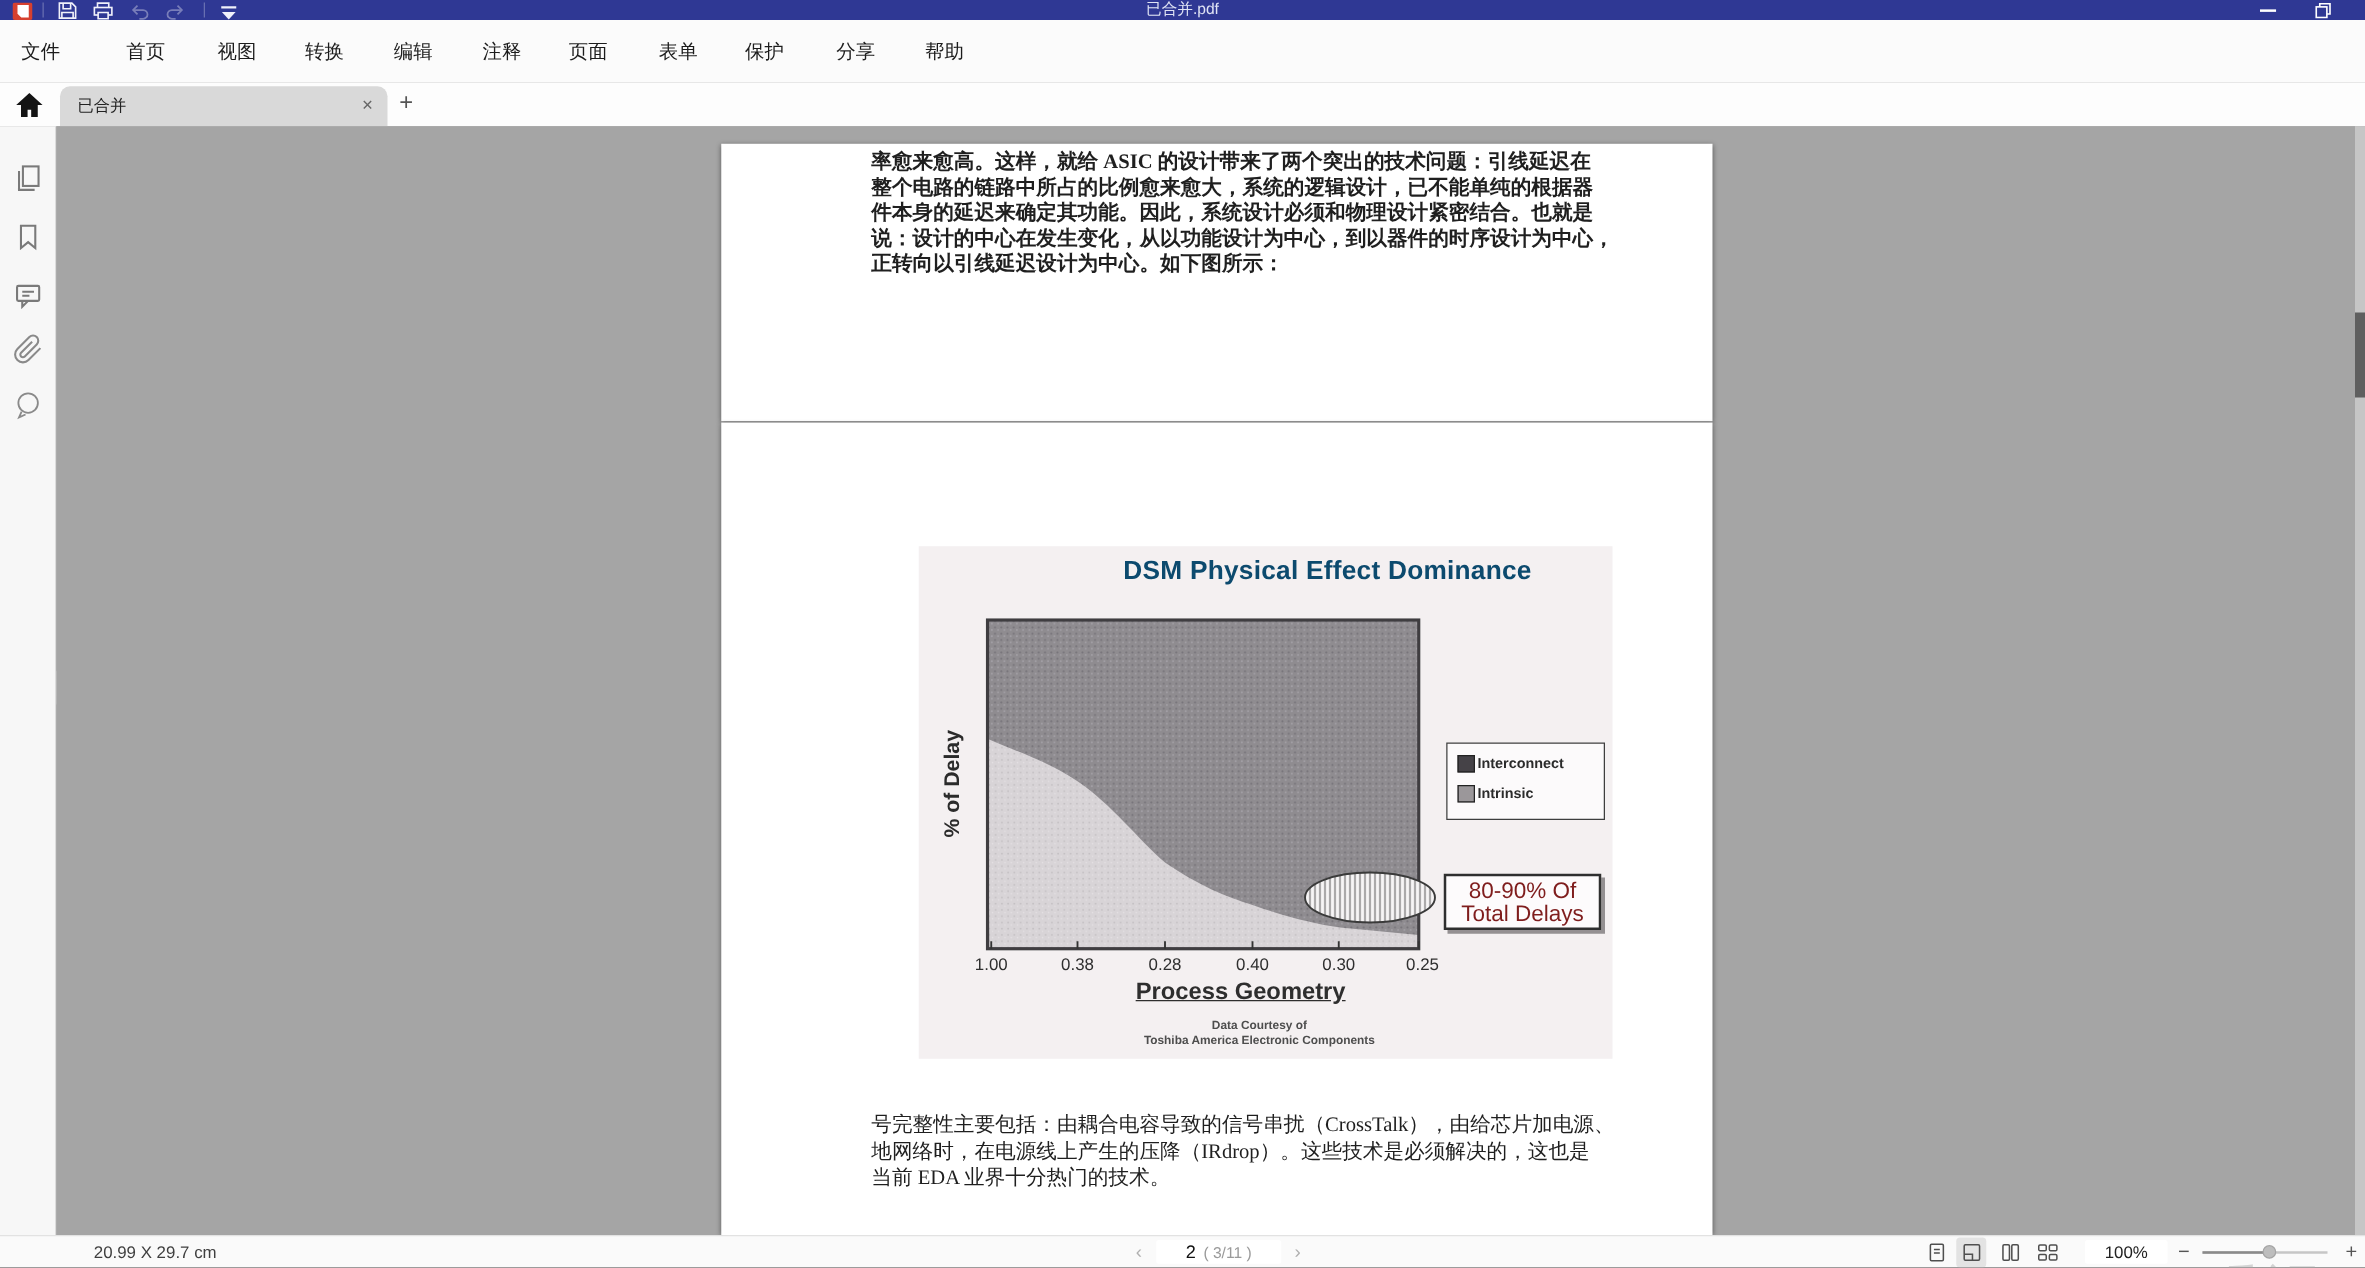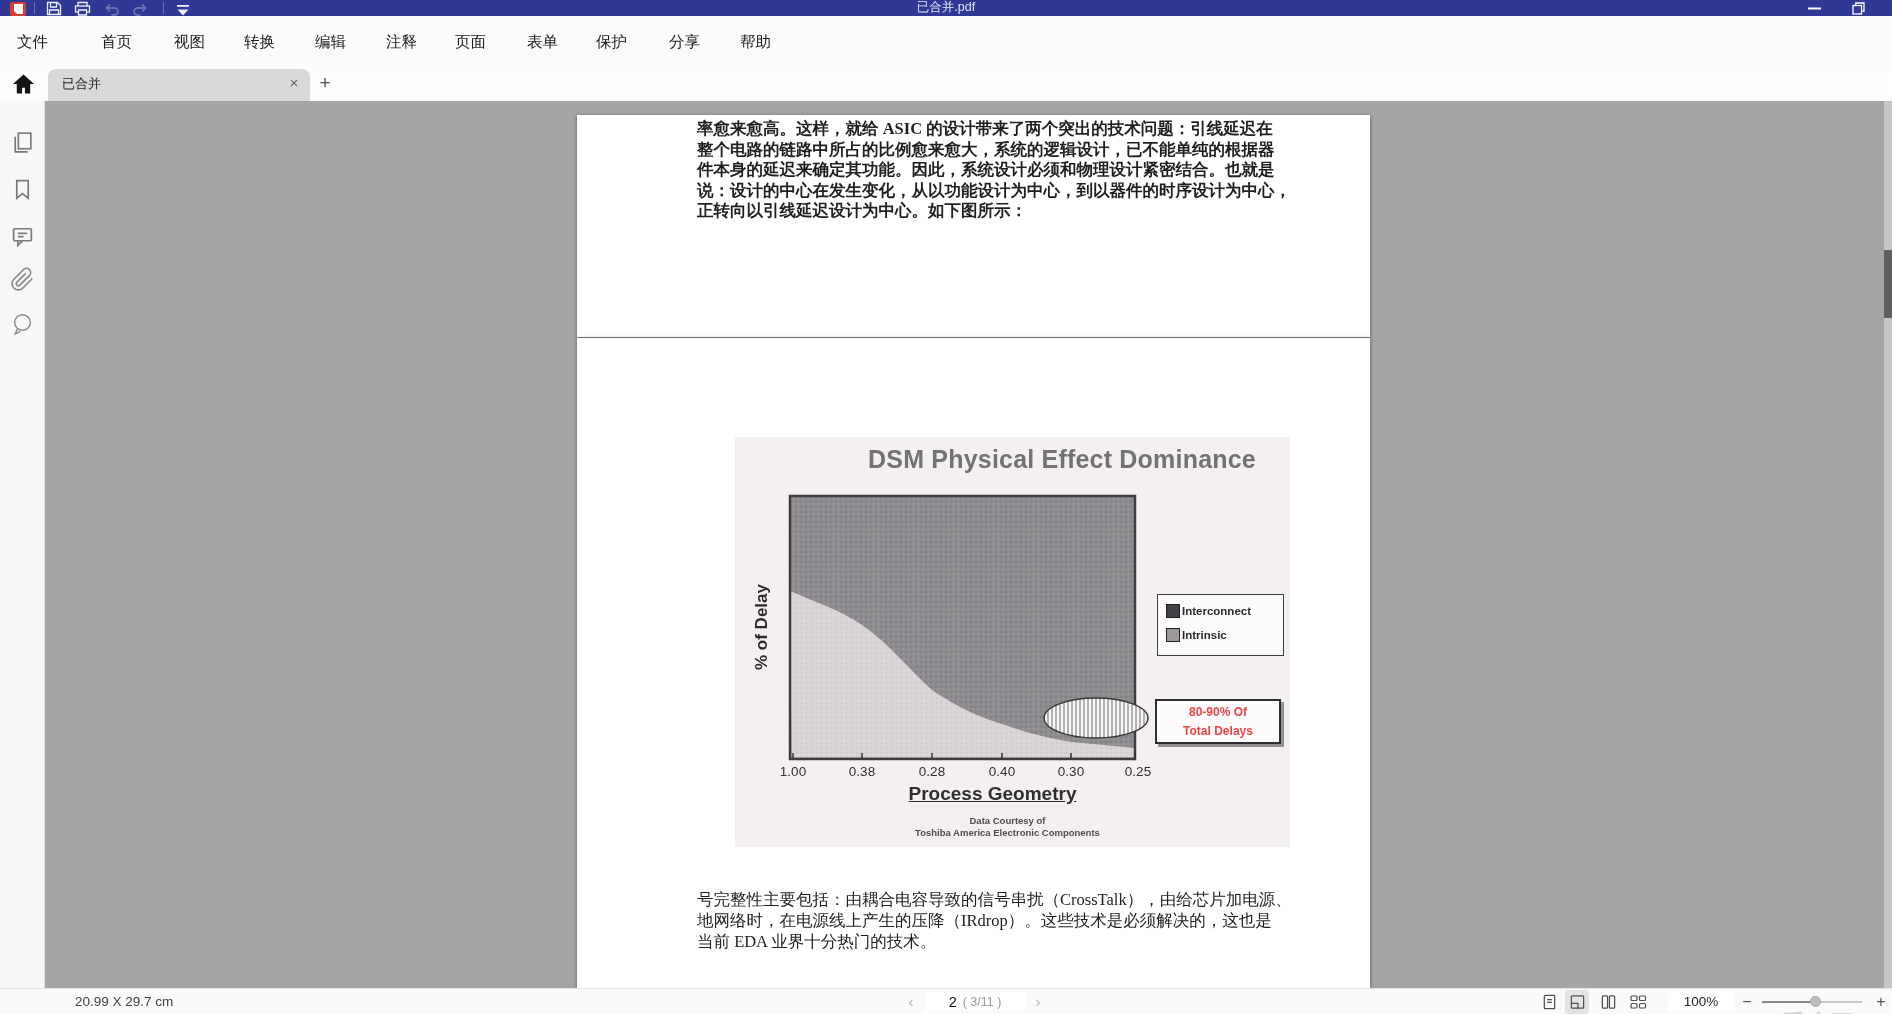--- a/index.html
+++ b/index.html
@@ -12,51 +12,51 @@
   #titlebar .sep{position:absolute;top:2px;width:1px;height:12px;background:rgba(255,255,255,.28);}
   #win-title{left:0;top:0;width:100%;text-align:center;font-size:12.5px;line-height:15px;color:#dfe3f4;}
   .winbtn{position:absolute;top:0;width:36px;height:16px;display:flex;align-items:center;justify-content:center;}
   .dim{opacity:.35;}
   
   #menubar{left:0;top:16px;width:1892px;height:50px;background:#fbfbfb;}
   .menu-item{position:absolute;top:0;height:50px;line-height:52px;font-size:15.5px;color:#1c1c1c;cursor:default;}
   
   #tabbar{left:0;top:66px;width:1892px;height:35px;background:#fdfdfd;}
   #home-btn{left:8px;top:3px;width:30px;height:30px;display:flex;align-items:center;justify-content:center;}
-  #doc-tab{left:48px;top:3px;width:262px;height:32px;background:#d9d9d9;border-radius:8px 8px 0 0;font-family:Liberation Mono, monospace;}
+  #doc-tab{left:48px;top:3px;width:262px;height:32px;background:#d9d9d9;border-radius:8px 8px 0 0;}
   #doc-tab .tab-label{position:absolute;left:14px;top:0;line-height:32px;font-size:13px;color:#222;}
   #doc-tab .tab-close{position:absolute;right:8px;top:0;line-height:32px;font-size:15px;color:#666;width:16px;text-align:center;}
   #new-tab{left:314px;top:6px;width:22px;height:22px;font-size:19px;color:#555;text-align:center;line-height:22px;}
   
   #main{left:0;top:101px;width:1892px;height:887px;}
   #sidebar{left:0;top:0;width:45px;height:887px;background:#f7f7f7;border-right:1px solid #dcdcdc;box-sizing:border-box;}
   .side-ic{position:absolute;left:10px;width:25px;height:25px;}
   #expand-handle{left:45px;top:435px;width:16px;height:26px;background:#fdfdfd;border:1px solid #c9c9c9;border-left:none;
       border-radius:0 13px 13px 0;color:#777;font-size:13px;line-height:25px;text-align:center;}
   #canvas{left:45px;top:0;width:1839px;height:887px;background:#a5a5a5;overflow:hidden;}
   #scrollbar{left:1884px;top:0;width:8px;height:887px;background:#c6c6c6;}
   #scroll-thumb{left:0;top:149px;width:8px;height:68px;background:#5f5f5f;}
   .page{position:absolute;left:532px;width:793px;background:#fff;box-shadow:0 1px 4px rgba(0,0,0,.45);}
   #page1{top:14px;height:222px;font-weight:bold;}
   #page2{top:237px;height:650px;}
   .doc-text{position:absolute;left:120px;width:562px;font-family:"Liberation Serif",serif;color:#1f1f1f;}
   .doc-line{height:20.5px;line-height:20.5px;font-size:16.5px;white-space:nowrap;}
   .indent{text-indent:35px;}
   
   #chart{left:158px;top:99px;width:555px;height:410px;background:#f4f0f1;color:#2e2c2e;}
-  #chart-title{left:0;top:8px;width:654px;text-align:center;font-size:25px;font-weight:bold;color:#737373;letter-spacing:.2px;}
+  #chart-title{left:0;top:8px;width:654px;text-align:center;font-size:21px;font-weight:bold;color:#0c4a6e;letter-spacing:.2px;}
   #plot-svg{left:55px;top:59px;overflow:visible;}
   #ylabel{left:27px;top:190px;transform:translate(-50%,-50%) rotate(-90deg);font-weight:bold;font-size:17px;white-space:nowrap;color:#2b2b2b;}
   .xtick{position:absolute;top:327px;transform:translateX(-50%);font-size:13.5px;color:#2f2f2f;}
   #legend{left:422px;top:157px;width:127px;height:62px;background:#fcfafb;border:1px solid #3e3e3e;box-sizing:border-box;}
   .lg-row{position:absolute;left:8px;display:flex;align-items:center;font-size:11.5px;font-weight:bold;color:#2b2b2b;}
   .lg-swatch{width:12px;height:12px;border:1px solid #222;margin-right:2px;}
   #callout{left:420px;top:262px;width:126px;height:45px;background:#fdfbfc;border:2px solid #2f2f2f;
       box-shadow:3px 3px 0 rgba(70,66,68,.55);box-sizing:border-box;text-align:center;}
-  #callout div{font-size:12px;font-weight:bold;line-height:19px;color:#ef4444;}
+  #callout div{font-size:18px;font-weight:normal;line-height:19px;color:#7f1d1d;}
   #callout div:first-child{margin-top:2px;}
   #xlabel{left:0;top:346px;width:515px;text-align:center;font-size:19px;font-weight:bold;color:#2e2e2e;text-decoration:underline;}
   .src-line{position:absolute;left:0;width:545px;text-align:center;font-weight:bold;color:#4d4d4d;}
   
   #statusbar{left:0;top:988px;width:1892px;height:26px;background:#fafafa;border-top:1px solid #e2e2e2;box-sizing:border-box;}
   #page-size{left:75px;top:0;line-height:25px;font-size:13.5px;color:#3f3f3f;}
   .nav-arrow{position:absolute;top:0;line-height:25px;font-size:15px;color:#b0b0b0;width:14px;text-align:center;}
   #page-box{left:925px;top:3px;width:100px;height:19px;background:#fff;border-radius:2px;display:flex;align-items:center;justify-content:center;}
   #page-box .pnum{font-size:14.5px;color:#111;margin-right:6px;}
   #page-box .ptotal{font-size:12.5px;color:#9a9a9a;}

